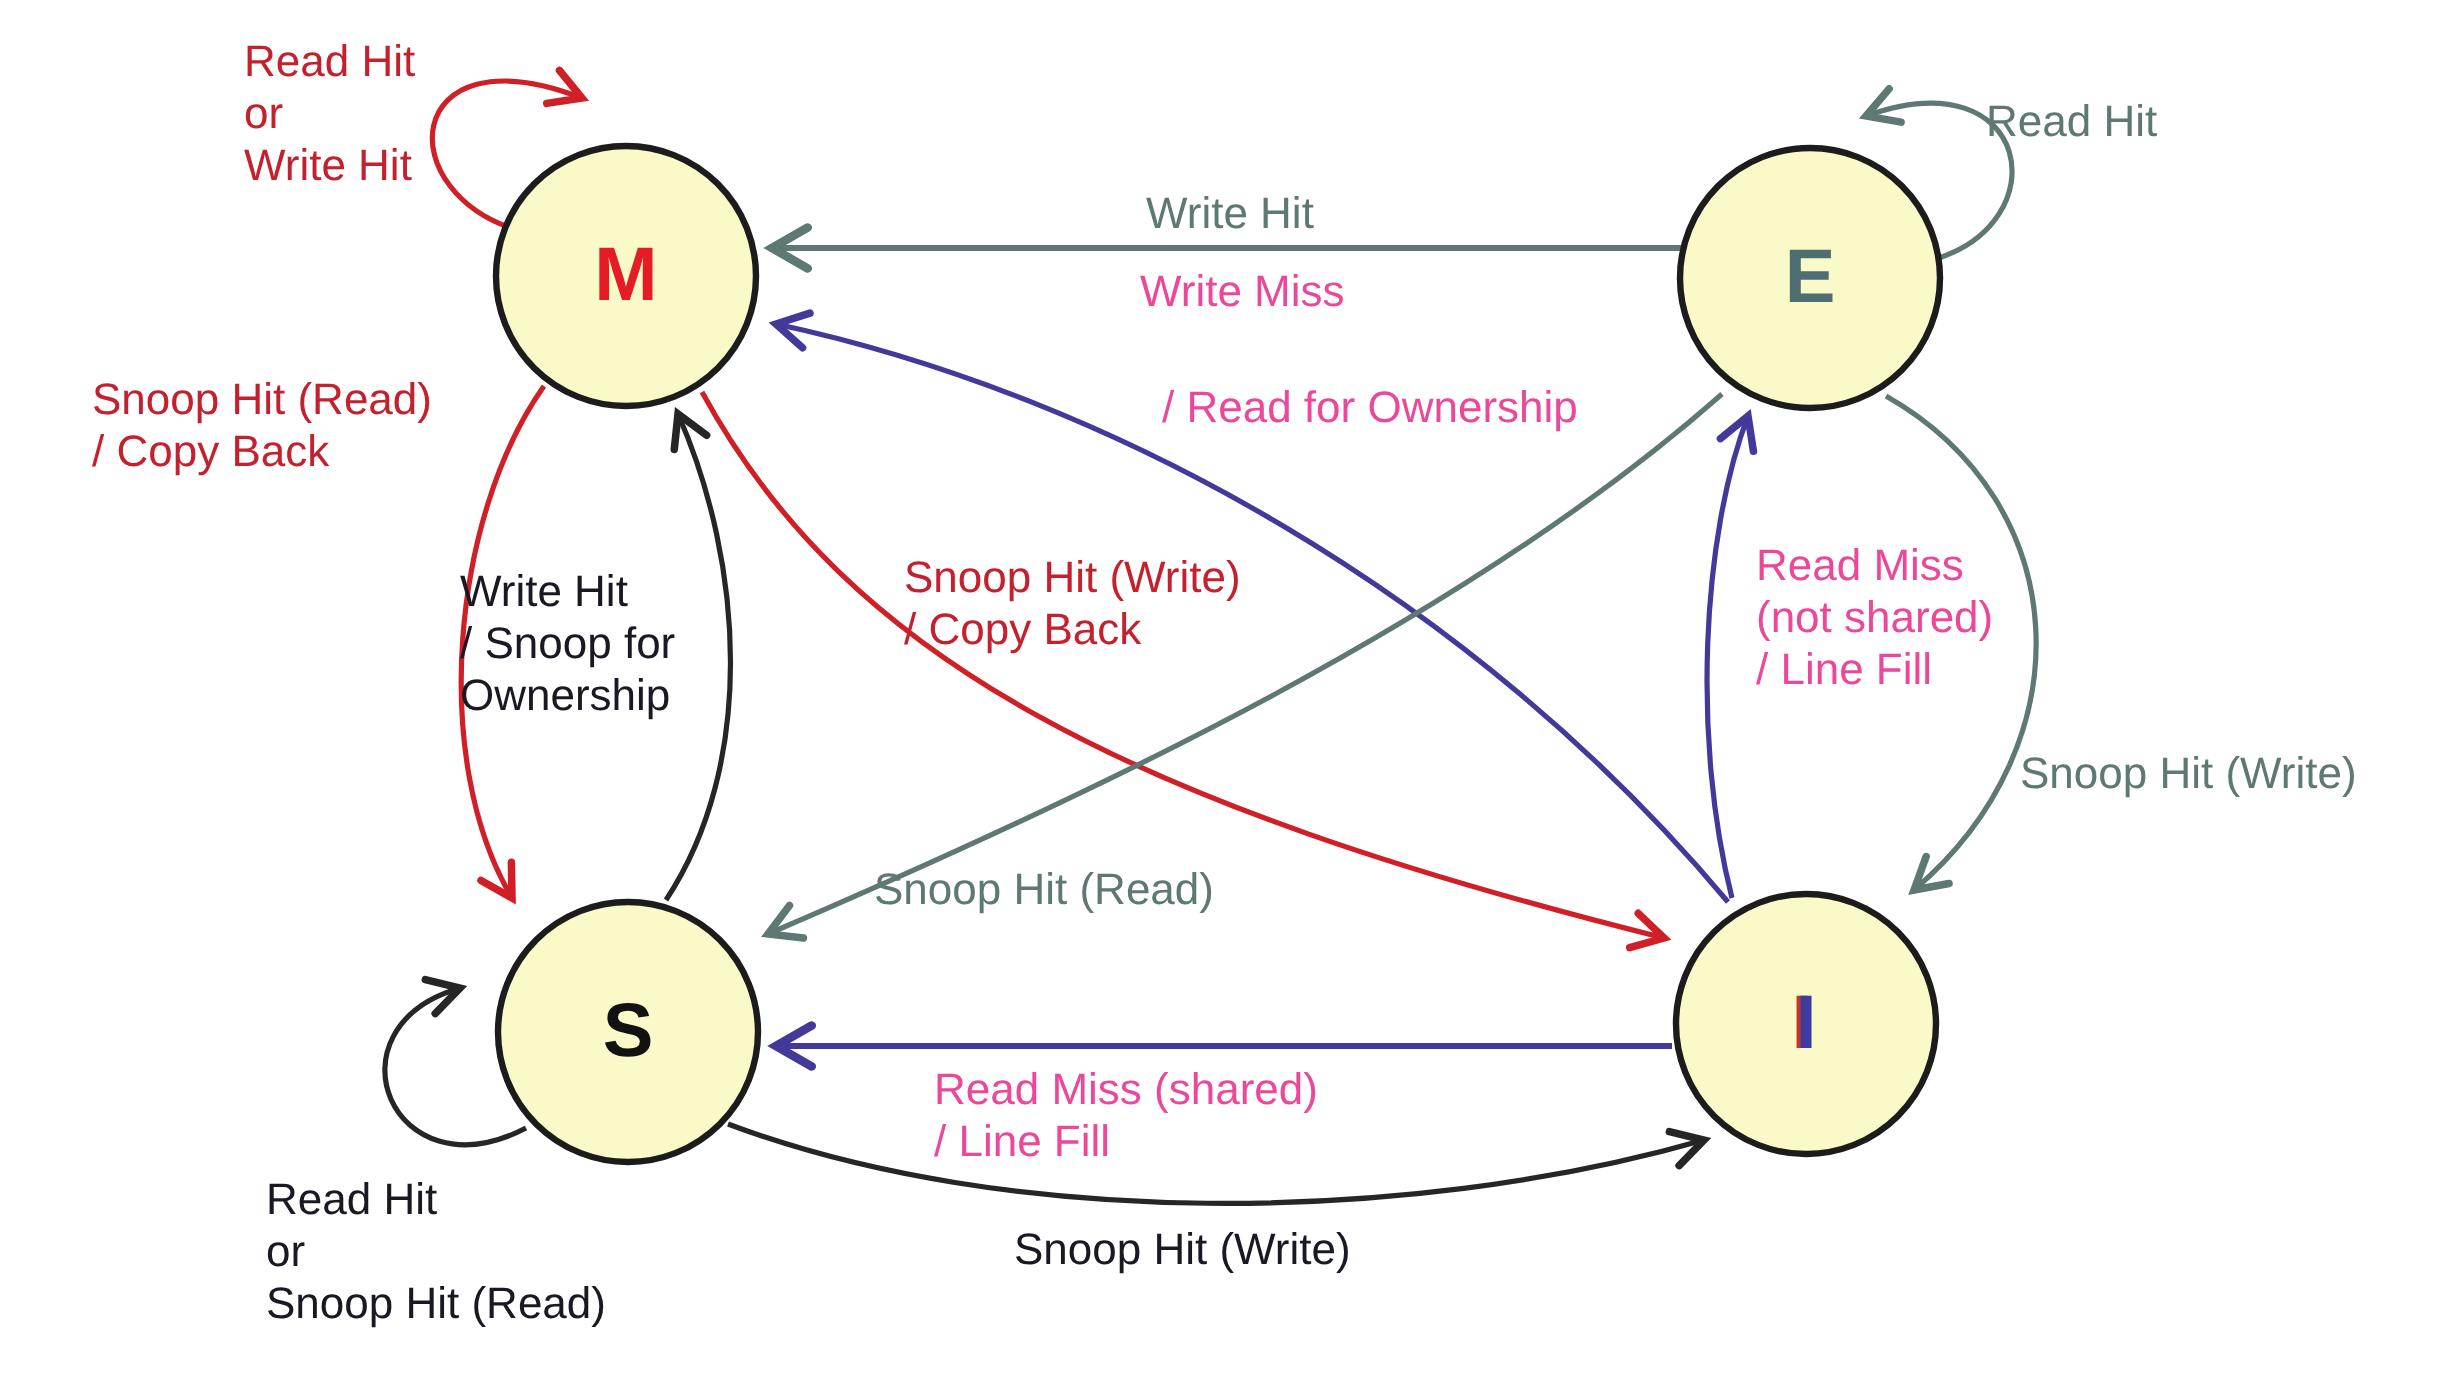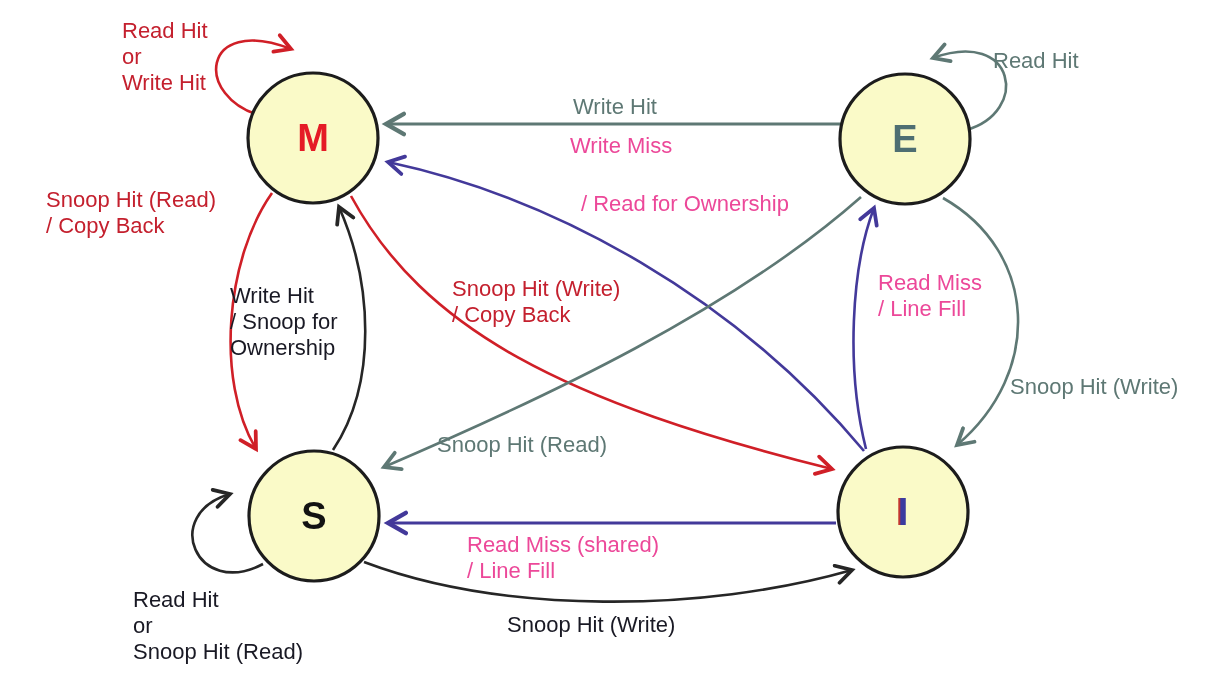--- a/index.html
+++ b/index.html
@@ -120,20 +120,21 @@
     <div>Snoop Hit (Write)</div>
     <div>/ Copy Back</div>
   </div>
 
   <div class="lbl lbl-gray" style="left:437px; top:432px;">
     <div>Snoop Hit (Read)</div>
   </div>
 
   <div class="lbl lbl-purple" style="left:862px; top:270px;margin-left:16px;">
     <div>Read Miss</div>
+    <div>(not shared)</div>
     <div>/ Line Fill</div>
   </div>
 
   <div class="lbl lbl-gray" style="left:1010px; top:374px;">
     <div>Snoop Hit (Write)</div>
   </div>
 
   <div class="lbl lbl-purple" style="left:467px; top:532px;">
     <div>Read Miss (shared)</div>
     <div>/ Line Fill</div>

